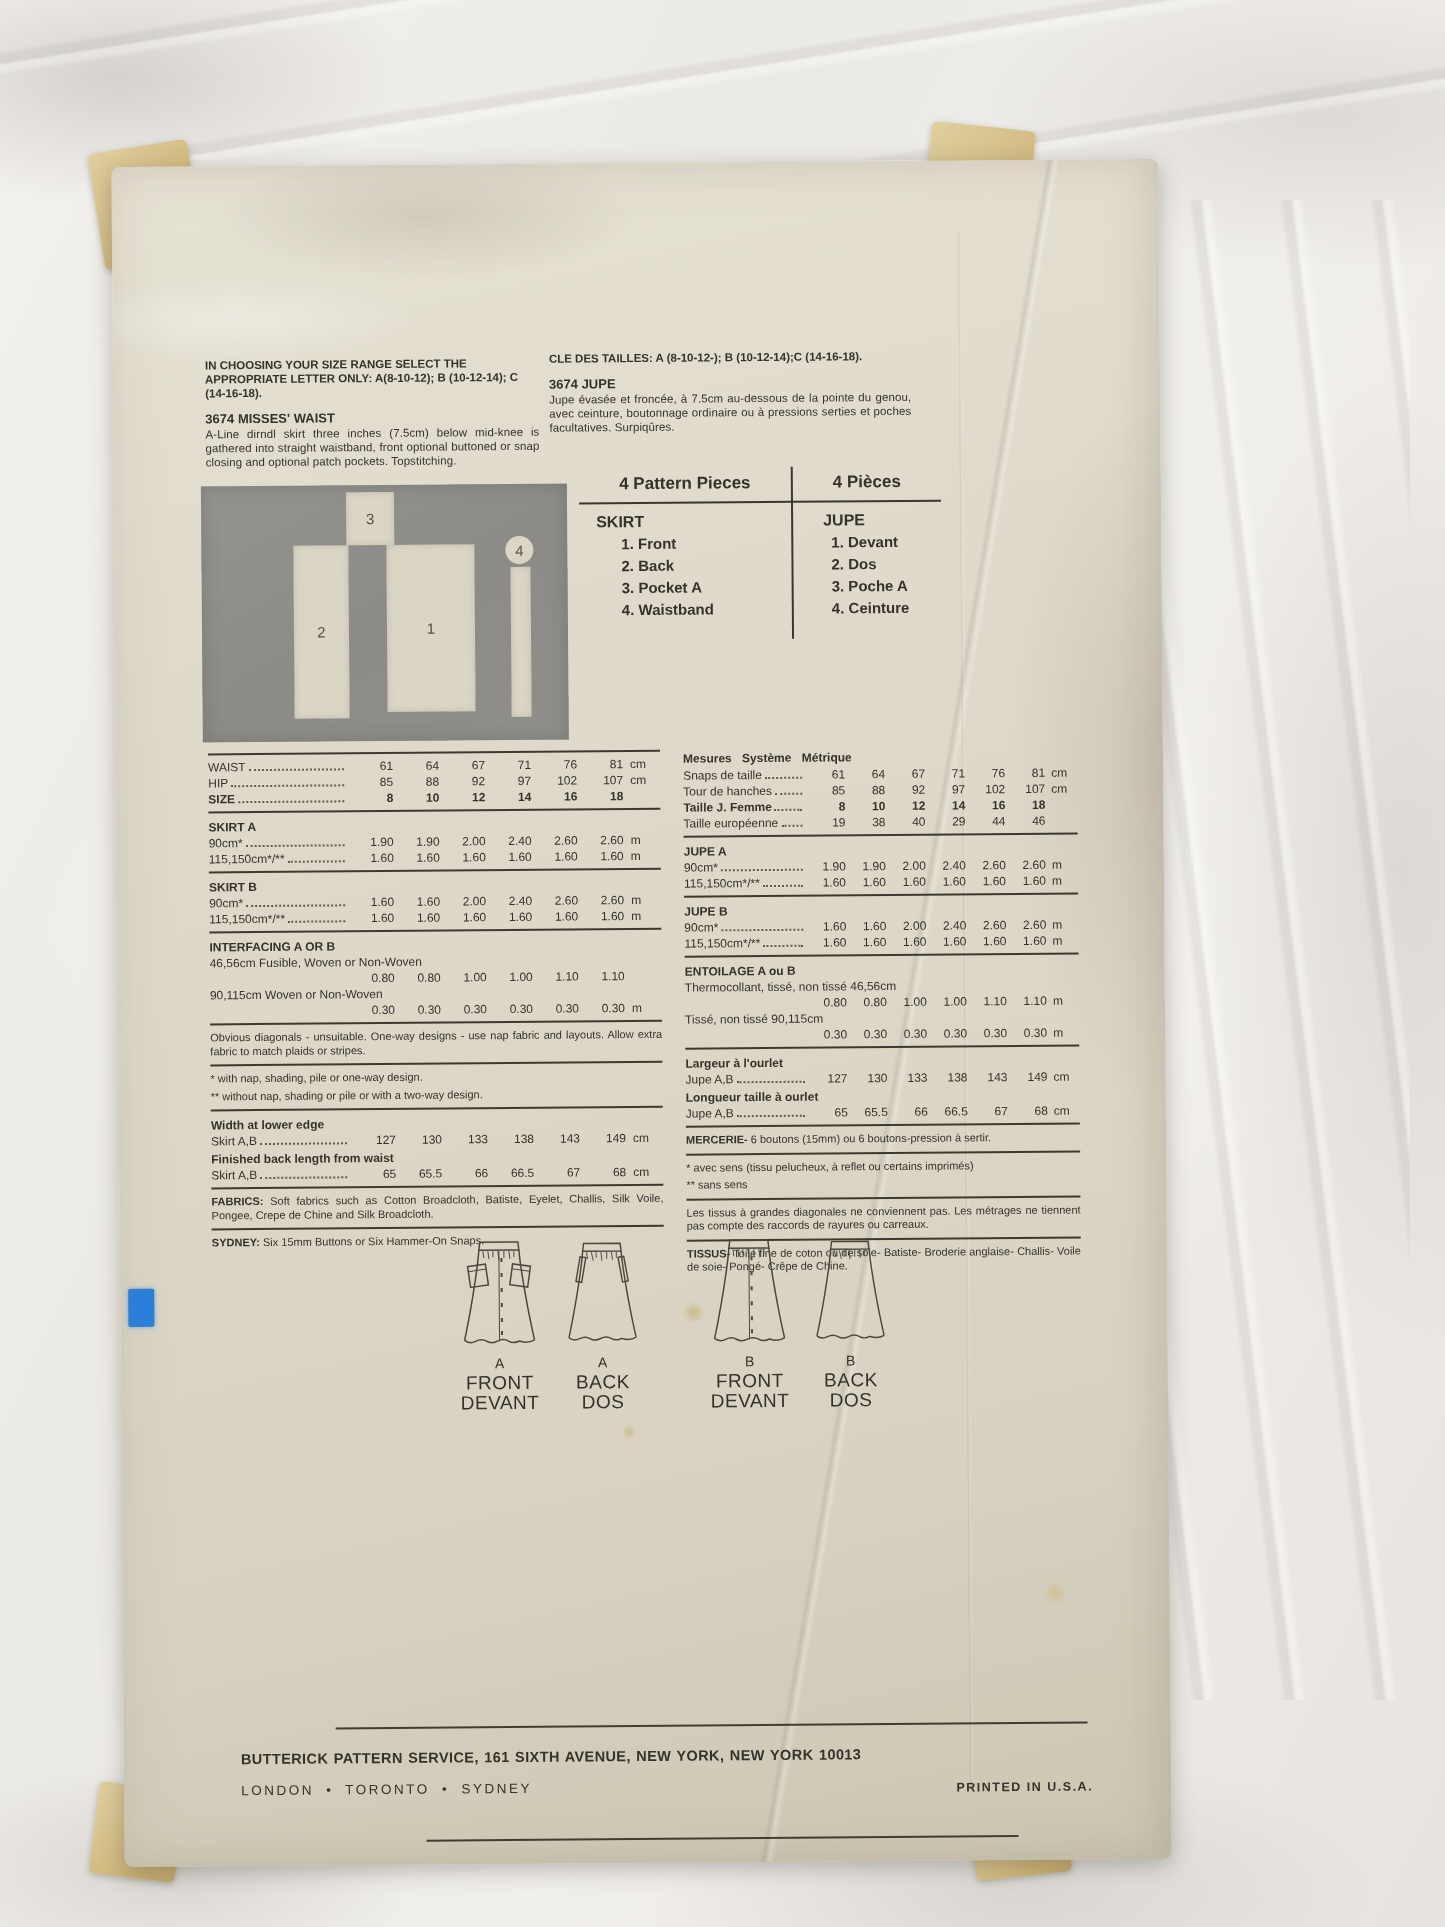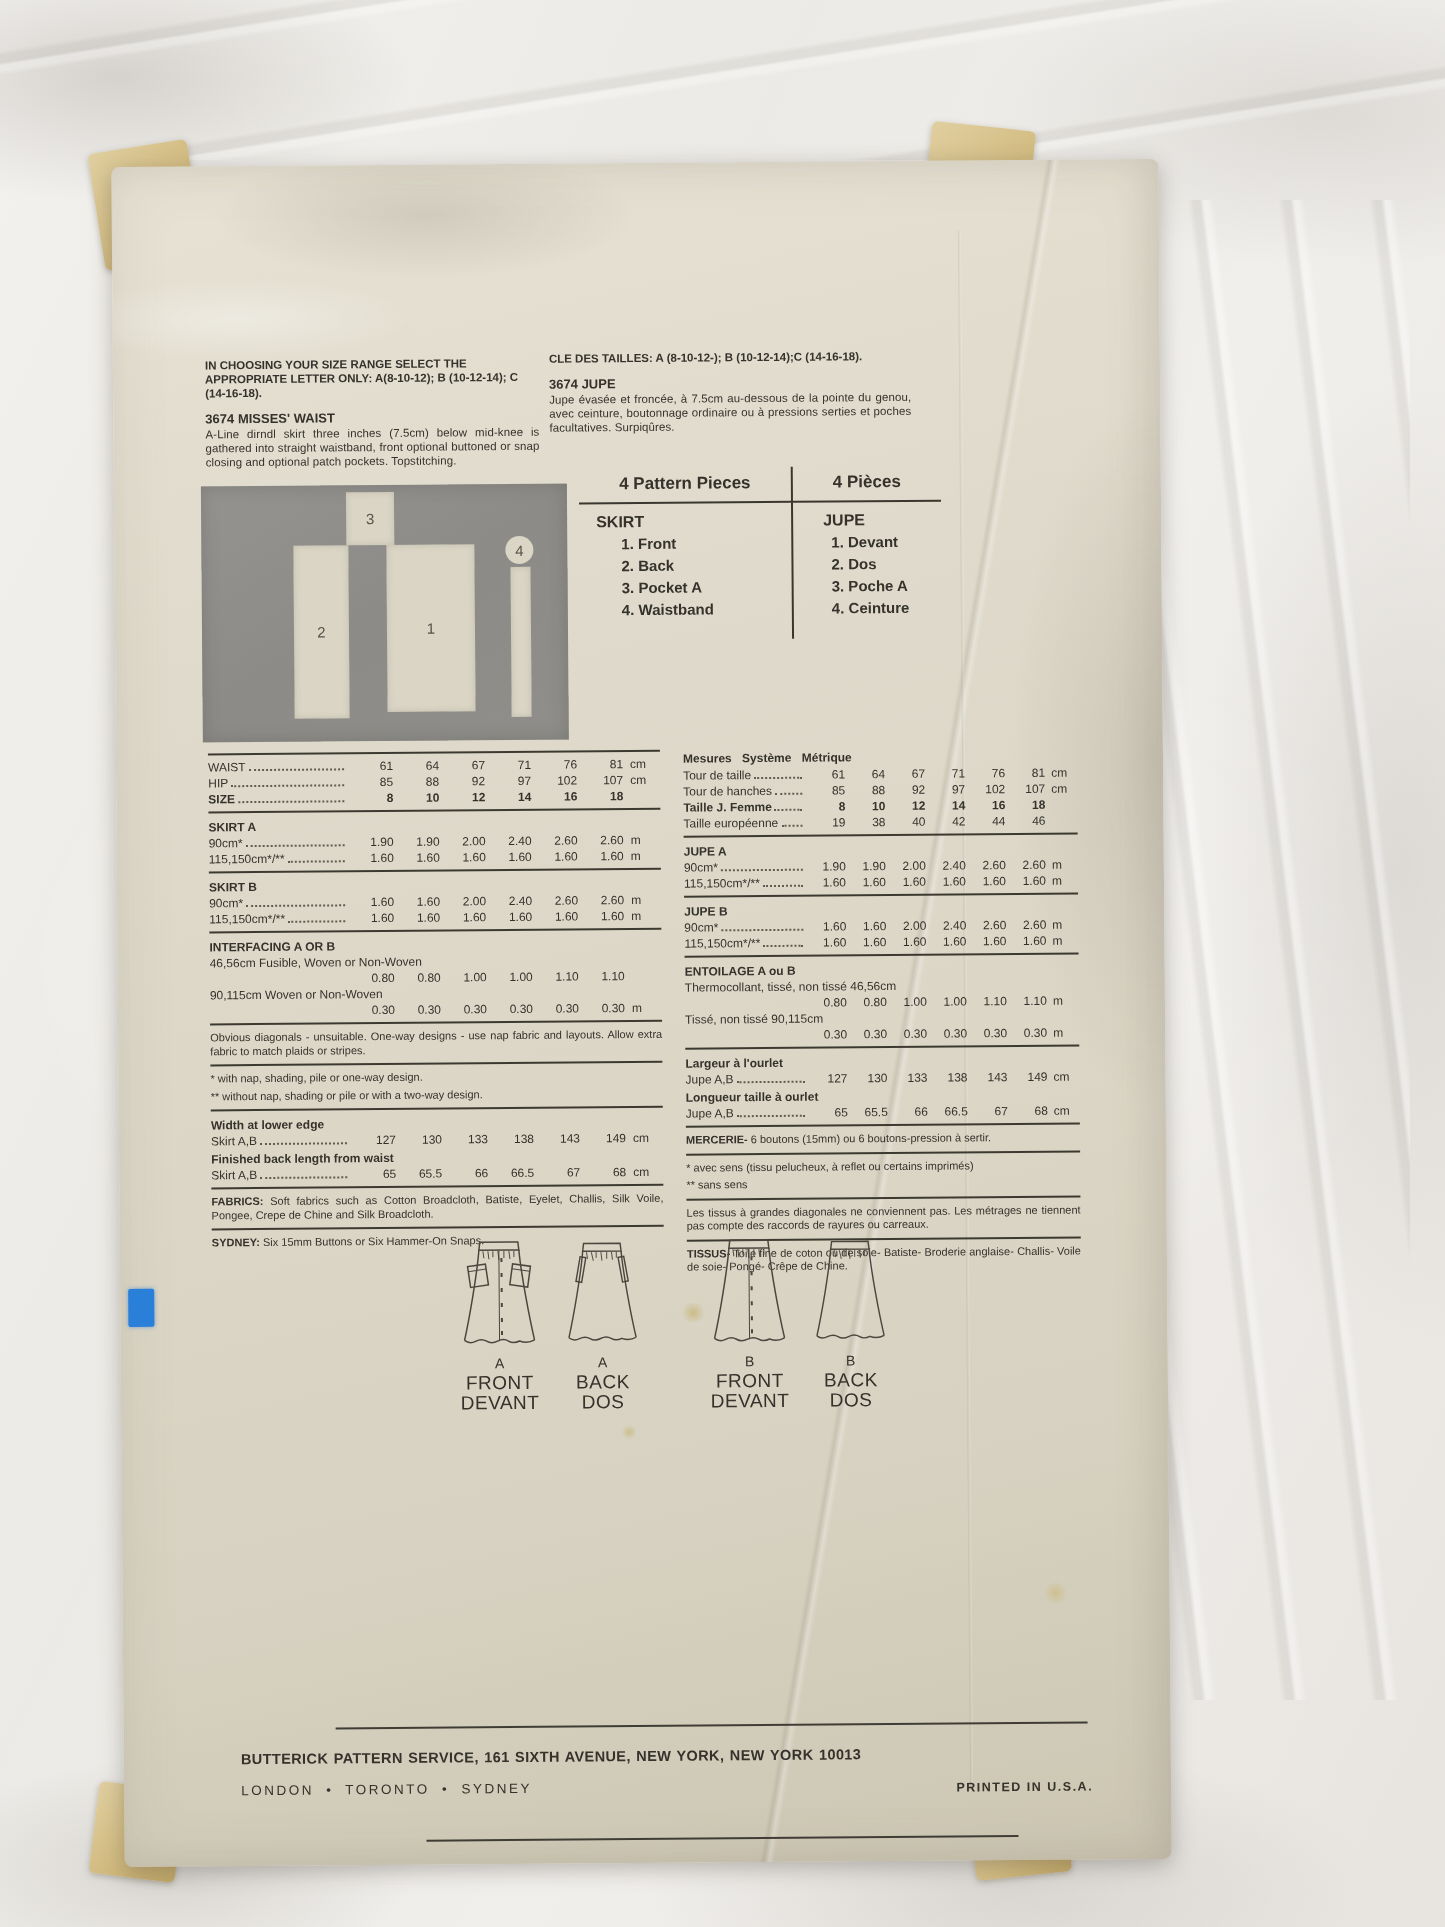--- a/index.html
+++ b/index.html
@@ -317,21 +317,21 @@
         <span class="unit">cm</span>
       </div>
       <div class="trow trow-hr"></div>
       <div class="trow trow-note"><b>FABRICS:</b> Soft fabrics such as Cotton Broadcloth, Batiste, Eyelet, Challis, Silk Voile, Pongee, Crepe de Chine and Silk Broadcloth.</div>
       <div class="trow trow-hr"></div>
       <div class="trow trow-note"><b>SYDNEY:</b> Six 15mm Buttons or Six Hammer-On Snaps.</div>
     </div>
   <div class="mtable mtable-met">
       <div class="trow trow-head2">Mesures  Système Métrique</div>
       <div class="trow trow-cols">
-        <span class="tlabel">Tour de taille</span>
+        <span class="tlabel">Snaps de taille</span>
         <span class="leader"></span>
         <span class="cell">61</span>
         <span class="cell">64</span>
         <span class="cell">67</span>
         <span class="cell">71</span>
         <span class="cell">76</span>
         <span class="cell">81</span>
         <span class="unit">cm</span>
       </div>
       <div class="trow trow-cols">
@@ -355,21 +355,21 @@
         <span class="cell b">16</span>
         <span class="cell b">18</span>
         <span class="unit"></span>
       </div>
       <div class="trow trow-cols">
         <span class="tlabel">Taille européenne</span>
         <span class="leader"></span>
         <span class="cell">19</span>
         <span class="cell">38</span>
         <span class="cell">40</span>
-        <span class="cell">42</span>
+        <span class="cell">29</span>
         <span class="cell">44</span>
         <span class="cell">46</span>
         <span class="unit"></span>
       </div>
       <div class="trow trow-hr"></div>
       <div class="trow trow-head">JUPE A</div>
       <div class="trow trow-cols">
         <span class="tlabel">90cm*</span>
         <span class="leader"></span>
         <span class="cell">1.90</span>

